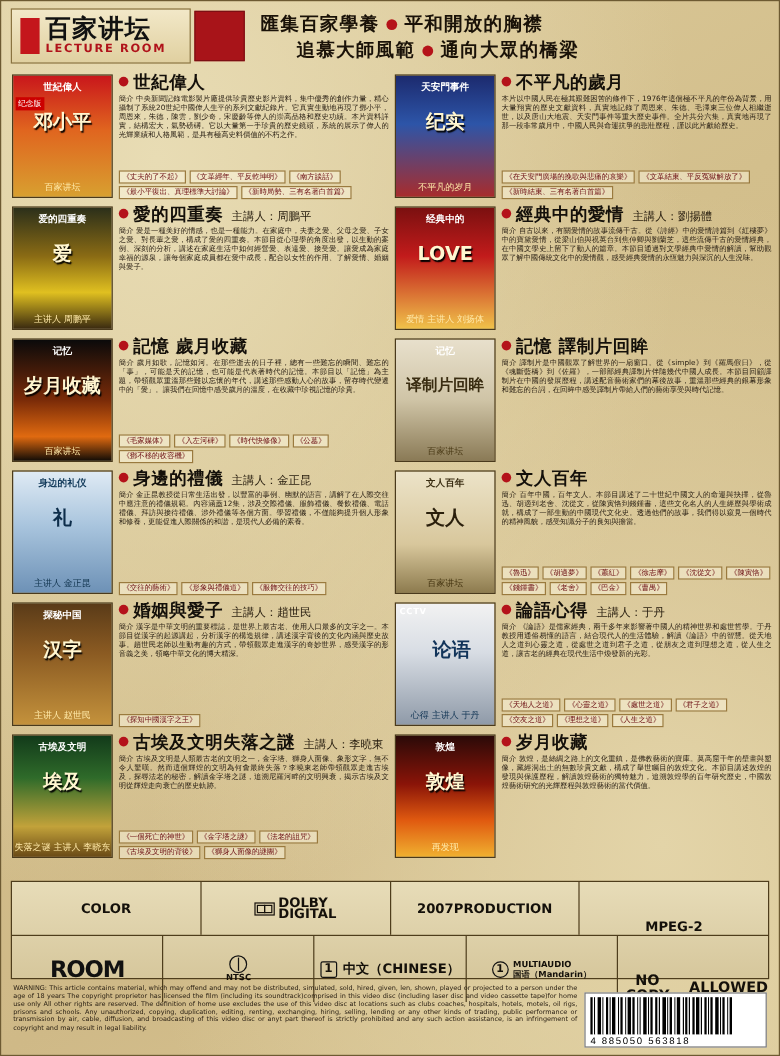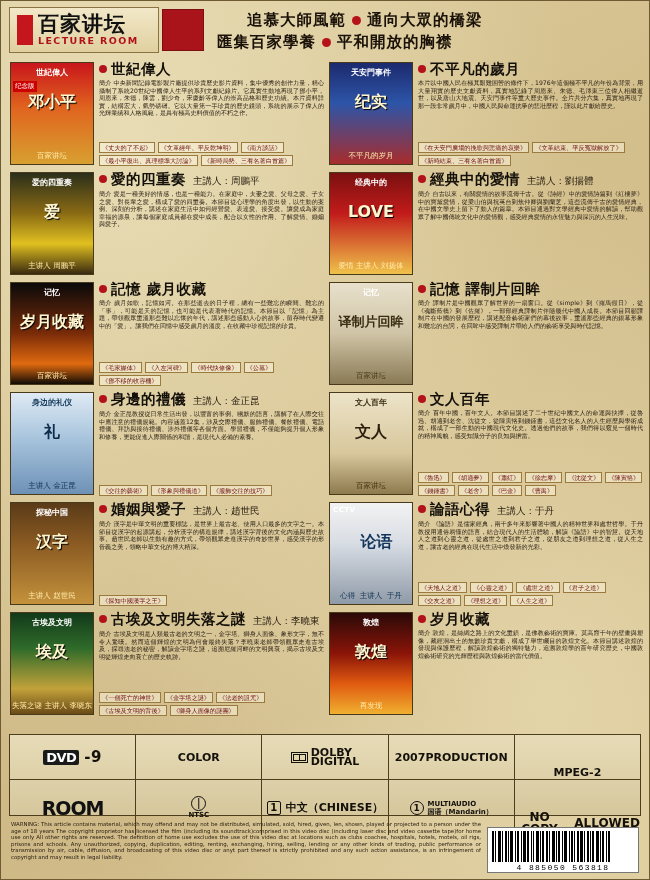--- a/index.html
+++ b/index.html
@@ -255,49 +255,49 @@
     background: #fff;
     border: 1px solid #777;
     padding: 3px 4px 1px 4px;
   }
   .bars {
     height: 31px;
     display: flex; align-items: stretch; gap: 0;
   }
   .bars i { display: block; background: #000; height: 100%; }
   .bc-num {
-    font-family: Liberation Mono, monospace;
-    font-size: 8px; text-align: center; letter-spacing: 1.4px;
+    font-family: Liberation Sans, sans-serif;
+    font-size: 8px; text-align: left; letter-spacing: 1.4px;
     color: #000; margin-top: 1px;
   }
 </style>
 </head>
 <body>
 
 <div class="page">
 
   <div class="header">
     <div class="logo-box">
       <div class="logo-red"></div>
       <div class="logo-text">
         <div class="logo-cn">百家讲坛</div>
         <div class="logo-en">LECTURE ROOM</div>
       </div>
     </div>
     <div class="logo-sq"></div>
     <div class="header-slogans">
+      <div class="slogan-line">
+        <span>匯集百家學養</span>
+        <span class="dot-sep"></span>
+        <span>平和開放的胸襟</span>
+      </div>
       <div class="slogan-line indent">
         <span>追慕大師風範</span>
         <span class="dot-sep"></span>
         <span>通向大眾的橋梁</span>
-      </div>
-      <div class="slogan-line">
-        <span>匯集百家學養</span>
-        <span class="dot-sep"></span>
-        <span>平和開放的胸襟</span>
       </div>
     </div>
   </div>
 
   <div class="grid">
 
     <div class="cell">
       <div class="cover cv1">
         <span class="badge">纪念版</span>
         <div class="ct">世紀偉人</div>
@@ -478,21 +478,21 @@
         <div class="eps">
           <span class="ep">《探知中國漢字之王》</span>
         </div>
       </div>
     </div>
 
     <div class="cell">
       <div class="cover cv10">
         <div class="cctv">CCTV</div>
         <div class="cbig" style="color:#12345a;text-shadow:none;margin-left:11px;">论语</div>
-        <div class="cbot" style="color:#123554;font-family:Liberation Mono, monospace;">心得 主讲人 于丹</div>
+        <div class="cbot" style="color:#123554;">心得 主讲人 于丹</div>
       </div>
       <div class="info">
         <div class="titlerow">
           <span class="bullet"></span>
           <span class="title">論語心得</span>
           <span class="host">主講人：于丹</span>
         </div>
         <div class="desc">簡介 《論語》是儒家經典，兩千多年來影響著中國人的精神世界和處世哲學。于丹教授用通俗易懂的語言，結合現代人的生活體驗，解讀《論語》中的智慧。從天地人之道到心靈之道，從處世之道到君子之道，從朋友之道到理想之道，從人生之道，讓古老的經典在現代生活中煥發新的光彩。</div>
         <div class="eps">
           <span class="ep">《天地人之道》</span>
@@ -542,24 +542,20 @@
           <span class="host"></span>
         </div>
         <div class="desc">簡介 敦煌，是絲綢之路上的文化重鎮，是佛教藝術的寶庫。莫高窟千年的壁畫與塑像，藏經洞出土的無數珍貴文獻，構成了舉世矚目的敦煌文化。本節目講述敦煌的發現與保護歷程，解讀敦煌藝術的獨特魅力，追溯敦煌學的百年研究歷史，中國敦煌藝術研究的光輝歷程與敦煌藝術的當代價值。</div>
       </div>
     </div>
 
   </div>
 
   <div class="spec">
     <div class="spec-row">
-      <div class="spec-cell">
-        <span class="dvd-logo">DVD</span>
-        <span class="dvd9">-9</span>
-      </div>
       <div class="spec-cell">COLOR</div>
       <div class="spec-cell">
         <span class="dolby">
           <span class="dolby-mark"></span>
           <span class="dolby-txt">
             <span>DOLBY</span><br>
             <span>DIGITAL</span>
           </span>
         </span>
       </div>

